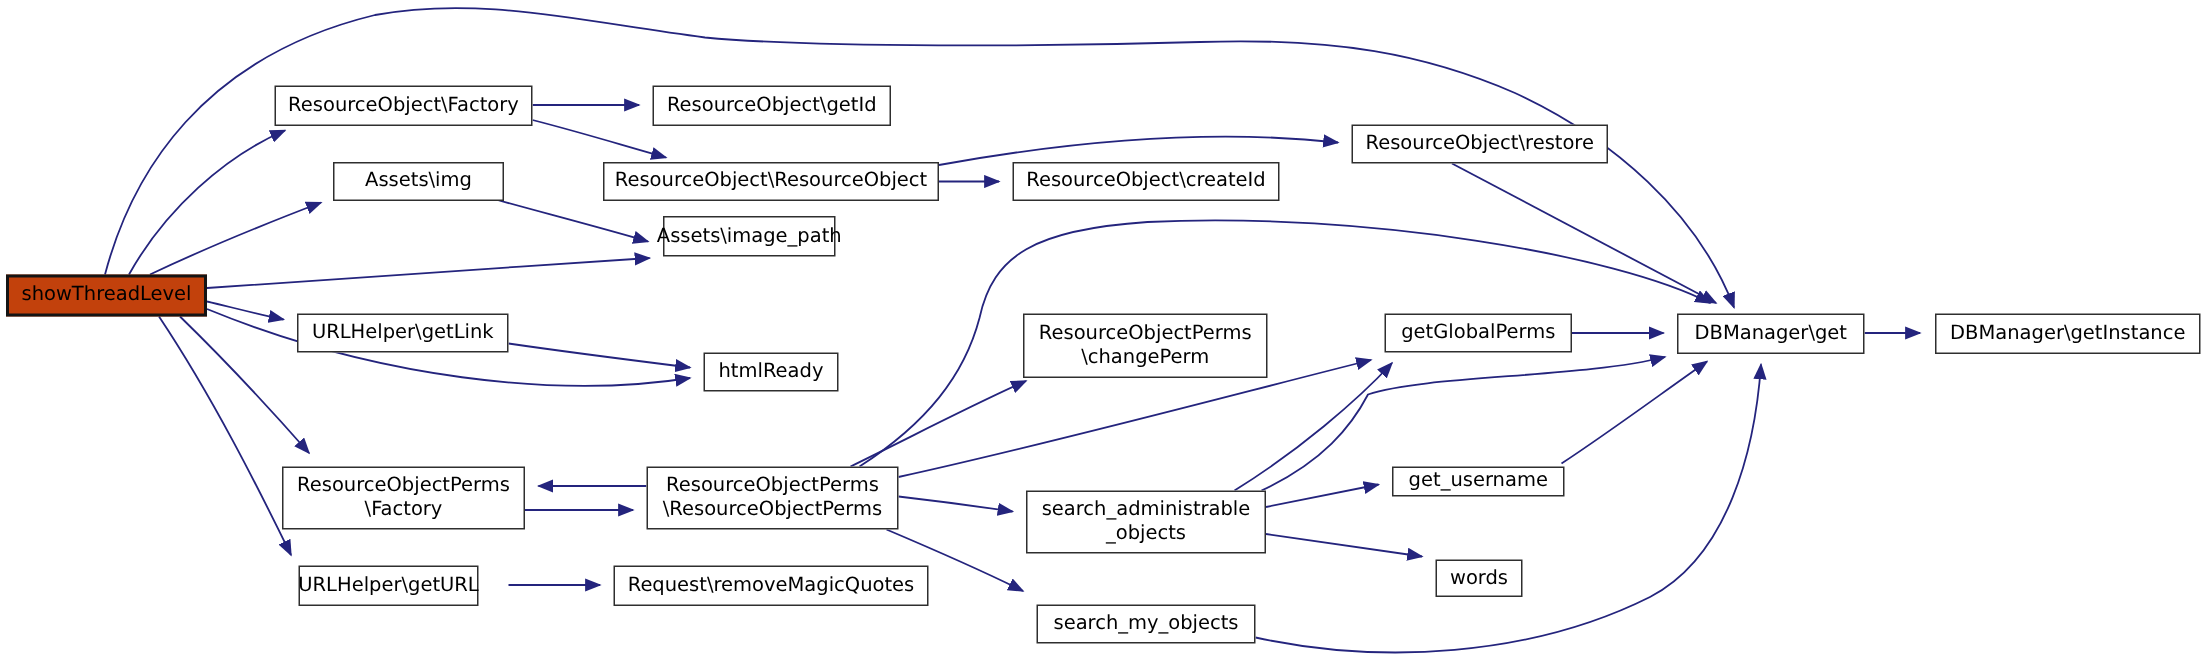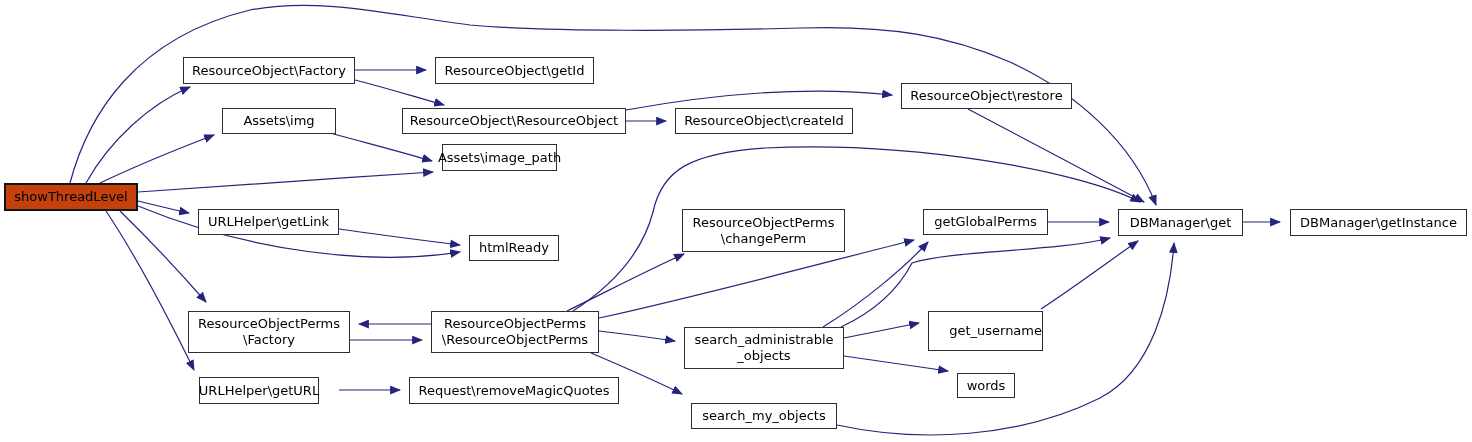--- a/index.html
+++ b/index.html
@@ -106,17 +106,17 @@
       <div class="node" style="left: 1118px; top: 209px; width: 125px; height: 27px;"><span>DBManager\get</span></div>
       <div class="node" style="left: 1290px; top: 209px; width: 177px; height: 27px;"><span>DBManager\getInstance</span></div>
       <div class="node" style="left: 188px; top: 311px; width: 162px; height: 42px;"><span>ResourceObjectPerms
 \Factory</span></div>
       <div class="node" style="left: 431px; top: 311px; width: 168px; height: 42px;"><span>ResourceObjectPerms
 \ResourceObjectPerms</span></div>
       <div class="node" style="left: 199px; top: 377px; width: 120px; height: 27px;"><span>URLHelper\getURL</span></div>
       <div class="node" style="left: 409px; top: 377px; width: 210px; height: 27px;"><span>Request\removeMagicQuotes</span></div>
       <div class="node" style="left: 684px; top: 327px; width: 160px; height: 42px;"><span>search_administrable
 _objects</span></div>
-      <div class="node" style="left: 928px; top: 311px; width: 115px; height: 40px; justify-content: flex-end;"><span>get_username</span></div>
+      <div class="node" style="left: 928px; top: 311px; width: 115px; height: 20px;"><span>get_username</span></div>
       <div class="node" style="left: 957px; top: 361px; width: 58px; height: 25px; margin-top: 12px;"><span>words</span></div>
       <div class="node" style="left: 691px; top: 403px; width: 146px; height: 26px;"><span>search_my_objects</span></div>
     </div>
 </div>
 
 </body></html>

